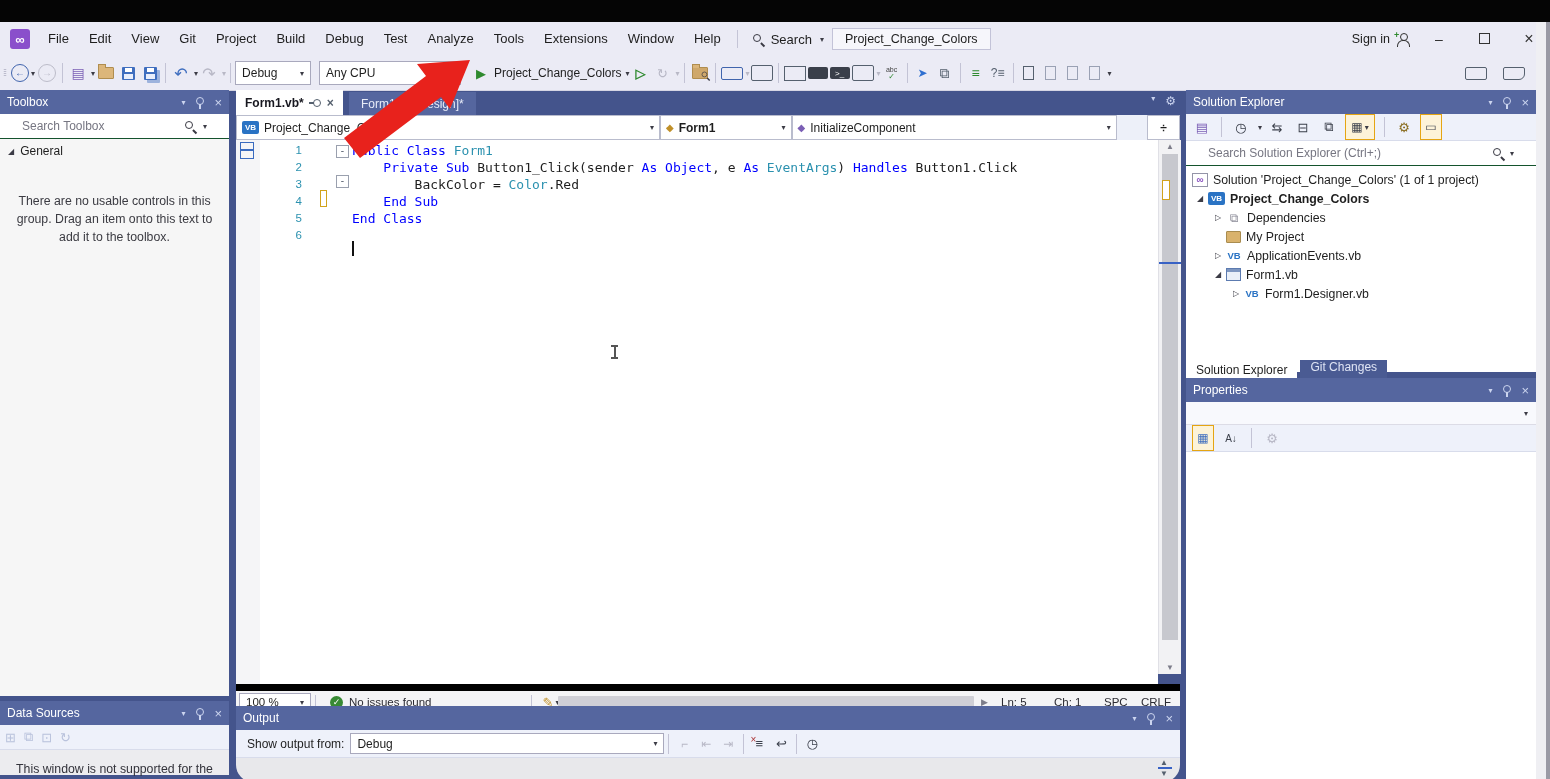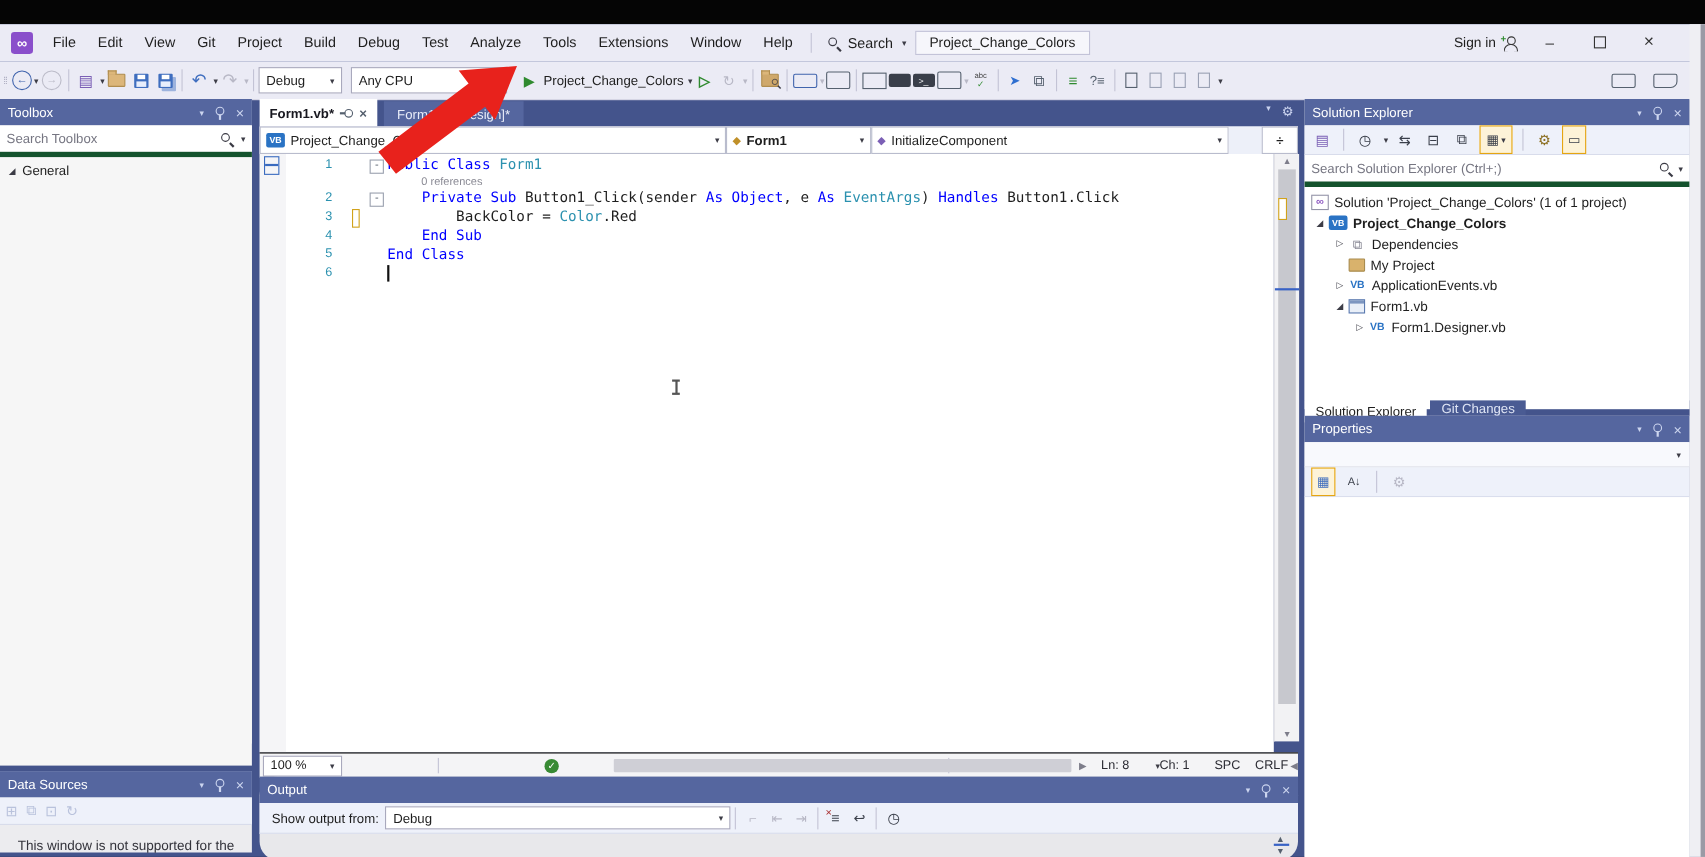--- a/index.html
+++ b/index.html
@@ -9,21 +9,21 @@
   
   #top-black{left:0;top:0;width:1550px;height:22px;background:#050505;}
   #menubar{left:0;top:22px;width:1550px;height:34px;background:#EBEBF5;display:flex;align-items:center;
            font-size:13px;color:#1e1e1e;}
   .menu-item{padding:0 10px;line-height:34px;}
   #vslogo{width:20px;height:20px;margin:0 8px 0 10px;border-radius:3px;background:#8A4FCB;
           color:#fff;display:flex;align-items:center;justify-content:center;font-size:13px;font-weight:bold;}
   .vsep{width:1px;height:18px;background:#c4c4d6;margin:0 6px;}
   #search-box{display:flex;align-items:center;gap:6px;padding:0 8px;}
   #solution-badge{background:#F6F6FB;border:1px solid #c3c3d8;padding:3px 12px;font-size:12.5px;}
-  #menubar-right{margin-left:auto;display:flex;align-items:center;gap:15px;padding-right:36px;}
+  #menubar-right{margin-left:auto;display:flex;align-items:center;gap:15px;padding-right:6px;}
   #signin{display:flex;align-items:center;gap:6px;font-size:12.5px;}
   .winbtn{font-size:14px;color:#333;width:30px;text-align:center;}
   
   #toolbar{left:0;top:56px;width:1550px;height:34px;background:#EBEBF5;display:flex;align-items:center;
            font-size:12px;color:#1e1e1e;border-bottom:1px solid #d5d5e4;}
   .grip{color:#a9a9bd;font-size:9px;letter-spacing:-1px;margin:0 4px 0 3px;}
   .tbi{min-width:20px;height:24px;display:inline-flex;align-items:center;justify-content:center;
        font-size:13px;color:#41517e;margin:0 1px;position:relative;}
   .tbi.gray{color:#b8b8c6;}
   .caret{font-size:8px;color:#3c3c46;margin-left:2px;}
@@ -57,22 +57,22 @@
   .restore::before{content:"";position:absolute;left:2px;top:-4px;width:9px;height:9px;border:1.2px solid #333;z-index:-1;}
   .chip{display:inline-flex;align-items:center;justify-content:center;border-radius:2px;flex:none;}
   .vbchip{width:17px;height:13px;background:#2a73c4;color:#fff;font-weight:bold;font-size:8px;}
   .gcheck{width:13px;height:13px;border-radius:50%;background:#388a34;color:#fff;font-size:9px;
           display:inline-flex;align-items:center;justify-content:center;}
   .bm{width:9px;height:12px;border:1.5px solid #9aa1b4;display:inline-block;}
   
   .panel{background:#F6F6F6;}
   .phead{height:24px;background:#55669F;color:#fff;font-size:12px;display:flex;align-items:center;padding:0 7px;gap:24px;}
   .phead .hicons{margin-left:auto;display:flex;align-items:center;gap:10px;color:#ccd5ef;font-size:10px;}
-  .searchrow{height:24px;background:#fff;border-bottom:5px solid #14532d;display:flex;align-items:center;
-             padding:0 6px;font-size:12px;color:#767682;}
+  .searchrow{height:24px;background:#fff;border-bottom:1px solid #14532d;display:flex;align-items:center;
+             padding:0 22px;font-size:12px;color:#767682;}
   .searchrow .mag{margin-left:auto;}
   .ptoolbar{height:26px;background:#EEF1FA;display:flex;align-items:center;padding:0 5px;border-bottom:1px solid #d8dcEB;}
   .hl{border:1px solid #E5A512;background:#FDF3D8;}
   
   #editor{left:236px;top:90px;width:944px;height:616px;}
   .tabrow{position:absolute;left:0;top:0;width:944px;height:25px;}
   .tab-active{position:absolute;left:0;top:0;height:25px;background:#fff;color:#17171f;font-size:12px;font-weight:bold;
               display:flex;align-items:center;gap:7px;padding:0 9px;}
   .tab-inactive{position:absolute;left:113px;top:2px;height:23px;background:#55669F;color:#e8ecf8;font-size:12px;
               display:flex;align-items:center;padding:0 12px;}
@@ -90,22 +90,22 @@
   .tk-kw{color:#0000FF;} .tk-ty{color:#2B91AF;} .tk-pl{color:#1e1e1e;}
   .foldbox{position:absolute;left:100px;width:11px;height:11px;border:1px solid #9aa0ae;background:#fff;
            color:#57606e;font-size:10px;line-height:9px;text-align:center;z-index:3;}
   #changebar{position:absolute;left:84px;top:50px;width:5px;height:15px;border:1.5px solid #d1a21b;background:#fff;z-index:3;}
   #caret6{position:absolute;left:116px;top:101px;width:1.5px;height:15px;background:#111;z-index:3;}
   #vscroll{position:absolute;left:922px;top:50px;width:22px;height:534px;background:#f2f2f4;border-left:1px solid #e0e0e6;}
   #vthumb{position:absolute;left:3px;top:14px;width:16px;height:486px;background:#c7c8ce;}
   #vmark-gold{position:absolute;left:3px;top:40px;width:6px;height:18px;border:1.5px solid #d1a21b;background:#fff;}
   #vmark-blue{position:absolute;left:0;top:122px;width:22px;height:2px;background:#3862c5;}
   .scr-arrow{position:absolute;left:0;width:22px;text-align:center;color:#7d7d8a;font-size:8px;}
-  #estatus{position:absolute;left:0;top:594px;width:944px;height:22px;background:#F4F4F6;border-top:1px solid #000000;
-           display:flex;align-items:center;font-size:11.5px;color:#2b2b33;justify-content:space-between;}
+  #estatus{position:absolute;left:0;top:594px;width:944px;height:22px;background:#F4F4F6;border-top:7px solid #000000;
+           display:flex;align-items:center;font-size:11.5px;color:#2b2b33;}
   #hscroll{position:absolute;left:322px;top:5px;width:416px;height:12px;background:#cfcfd6;border-radius:1px;}
   
   #output{left:236px;top:706px;width:944px;height:76px;background:#E8E8EB;border-radius:17px;}
   #output .ptoolbar{height:27px;}
   
   #toolbox{left:0;top:90px;width:229px;height:606px;}
   #toolbox-body{height:533px;background:#F6F6F6;font-size:12px;color:#1e1e1e;}
   .sectionrow{height:24px;display:flex;align-items:center;gap:6px;padding:0 8px;font-size:12px;color:#1e1e1e;}
   .tri{font-size:8px;color:#3c3c46;}
   #toolbox-msg{padding:30px 14px 0 14px;text-align:center;color:#3b3b42;line-height:1.45;font-size:12.3px;}
@@ -287,20 +287,21 @@
     <div class="searchrow">
       <span>Search Toolbox</span>
       <span class="mag"></span>
       <span class="caret" style="margin-left:6px;">▾</span>
     </div>
     <div id="toolbox-body">
       <div class="sectionrow">
         <span class="tri">◢</span>
         <span>General</span>
       </div>
+      <div id="toolbox-msg">There are no usable controls in this group. Drag an item onto this text to add it to the toolbox.</div>
     </div>
   </div>
 
   <div class="abs" id="datasources">
     <div class="phead">
       <span>Data Sources</span>
       <span class="hicons">
         <span class="caret" style="color:#ccd5ef;">▾</span>
         <span class="pinic"></span>
         <span style="font-size:13px;">×</span>
@@ -353,21 +354,20 @@
       </div>
     </div>
 
     <div id="codearea">
       <div id="glyphmargin"></div>
       <div style="position:absolute;left:4px;top:2px;width:12px;height:15px;border:1.5px solid #3a6bbf;">
         <div style="position:absolute;left:0;top:6px;width:12px;height:1.5px;background:#3a6bbf;"></div>
       </div>
       <div id="code-lines" style="position:absolute;left:0;top:2px;width:900px;">
           <div class="code-row"><span class="ln">1</span><span class="mgap"></span><span class="tk-kw">Public Class </span><span class="tk-ty">Form1</span></div>
-          <div class="lens-row">0 references</div>
           <div class="code-row"><span class="ln">2</span><span class="mgap"></span><span class="tk-pl">    </span><span class="tk-kw">Private Sub </span><span class="tk-pl">Button1_Click(sender </span><span class="tk-kw">As </span><span class="tk-kw">Object</span><span class="tk-pl">, e </span><span class="tk-kw">As </span><span class="tk-ty">EventArgs</span><span class="tk-pl">) </span><span class="tk-kw">Handles </span><span class="tk-pl">Button1.Click</span></div>
           <div class="code-row"><span class="ln">3</span><span class="mgap"></span><span class="tk-pl">        BackColor = </span><span class="tk-ty">Color</span><span class="tk-pl">.Red</span></div>
           <div class="code-row"><span class="ln">4</span><span class="mgap"></span><span class="tk-pl">    </span><span class="tk-kw">End Sub</span></div>
           <div class="code-row"><span class="ln">5</span><span class="mgap"></span><span class="tk-kw">End Class</span></div>
           <div class="code-row"><span class="ln">6</span><span class="mgap"></span></div>
         </div>
       <div class="foldbox" style="top:5px;">-</div>
       <div class="foldbox" style="top:35px;">-</div>
       <div id="changebar"></div>
       <div id="caret6"></div>
@@ -388,21 +388,21 @@
       </span>
       <span class="tsep" style="height:14px;"></span>
       <span class="gcheck" style="margin:0 6px 0 10px;">✓</span>
       <span>No issues found</span>
       <span class="tsep" style="height:14px;margin-left:100px;"></span>
       <span style="color:#c09029;font-size:13px;margin-left:6px;">✎</span>
       <span class="caret">▾</span>
       <span style="color:#7d7d8a;font-size:9px;margin-left:36px;">◀</span>
       <span id="hscroll"></span>
       <span style="position:absolute;left:745px;color:#7d7d8a;font-size:9px;">▶</span>
-      <span style="position:absolute;left:765px;">Ln: 8</span>
+      <span style="position:absolute;left:765px;">Ln: 5</span>
       <span style="position:absolute;left:818px;">Ch: 1</span>
       <span style="position:absolute;left:868px;">SPC</span>
       <span style="position:absolute;left:905px;">CRLF</span>
     </div>
   </div>
 
   <div class="abs" id="output">
     <div class="phead">
       <span>Output</span>
       <span class="hicons">

